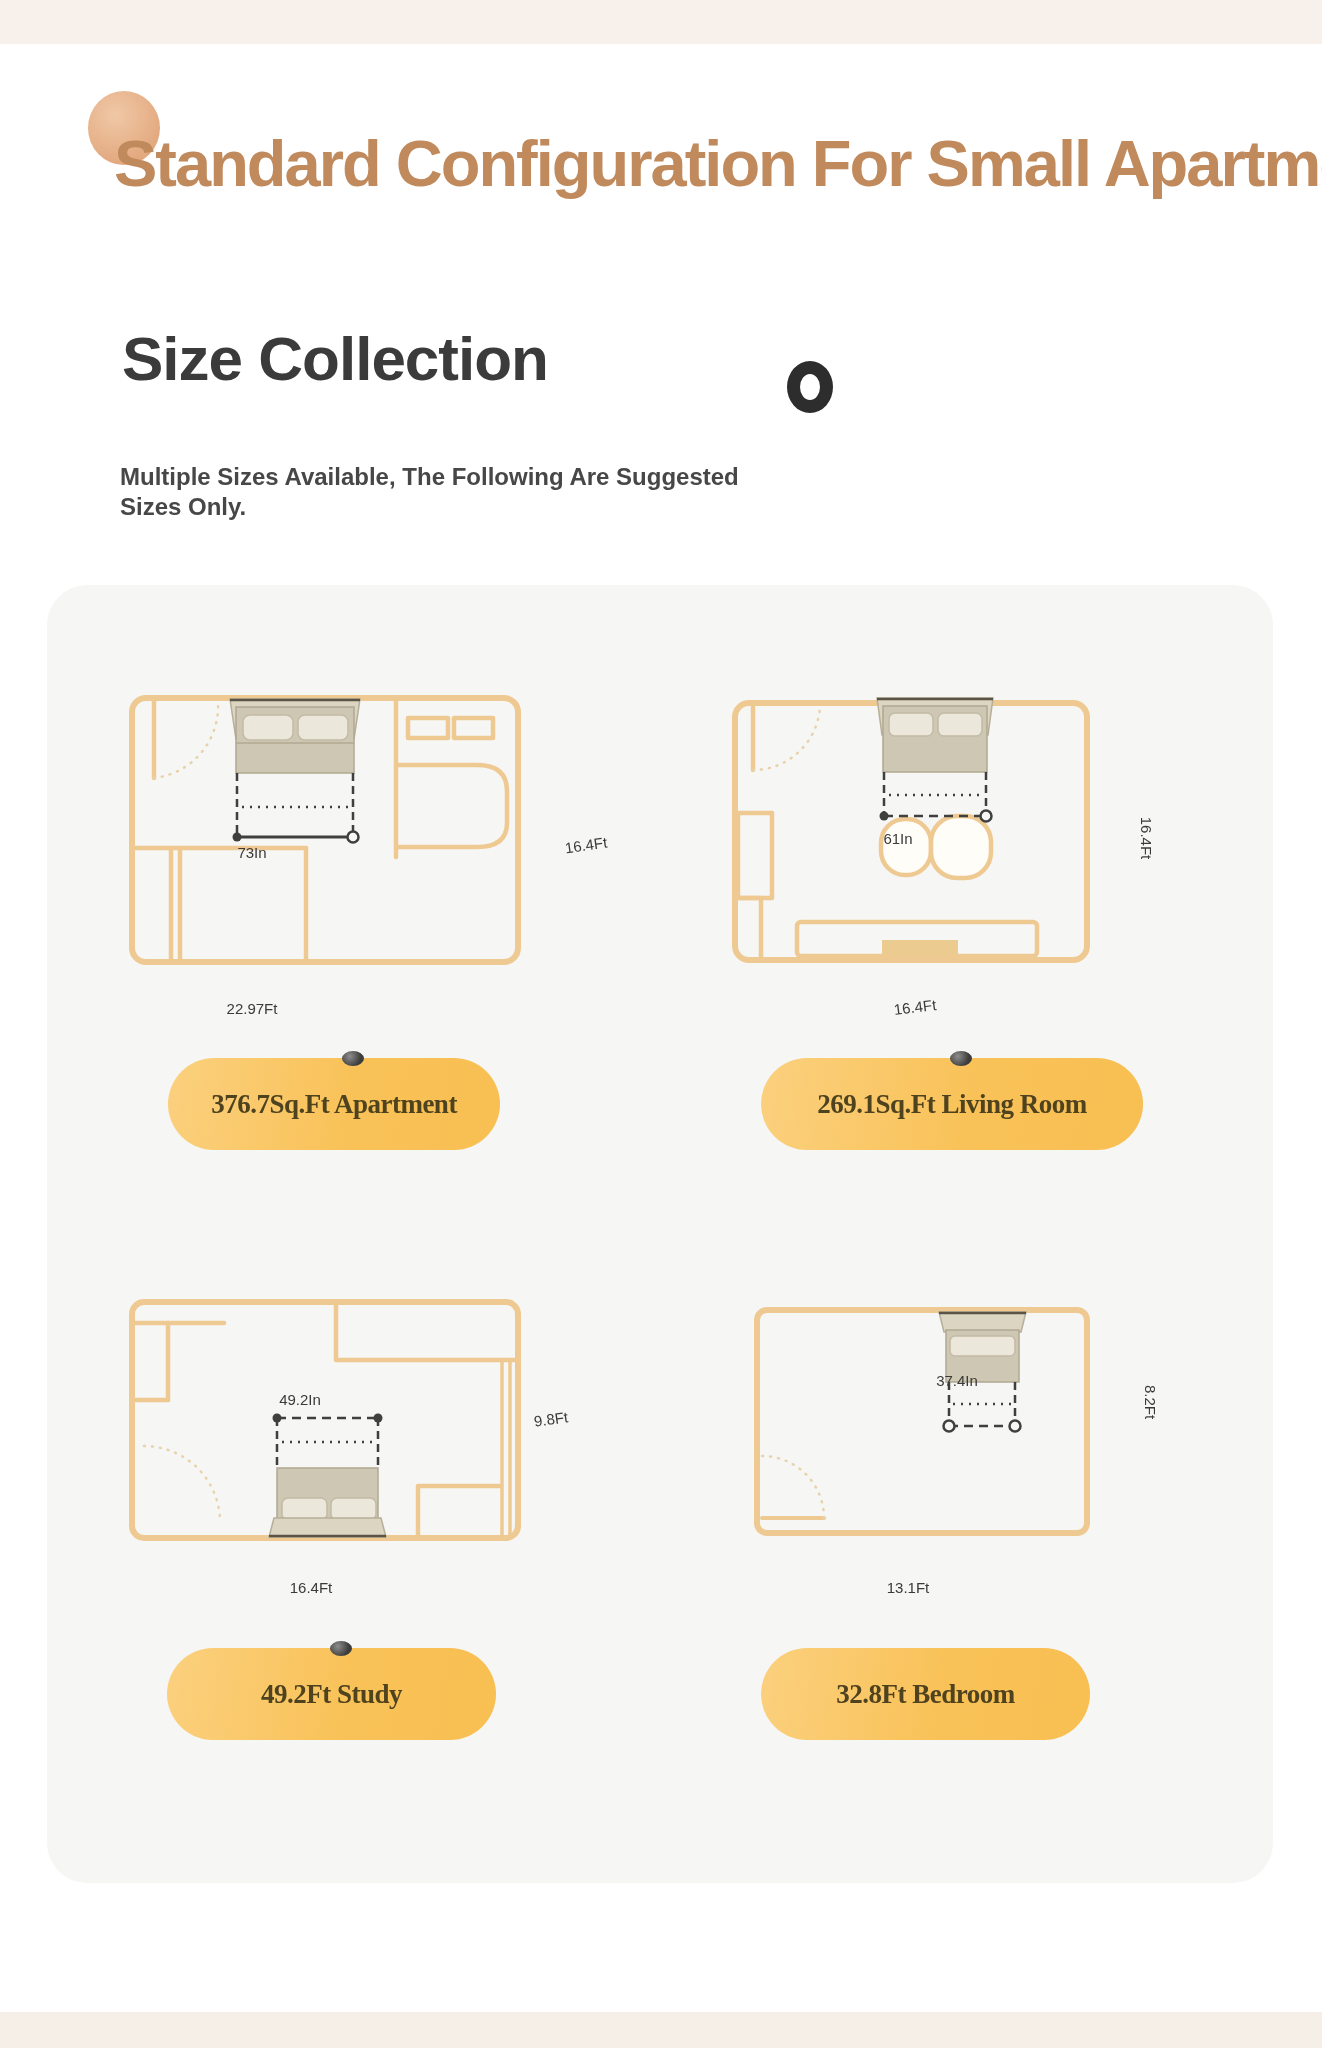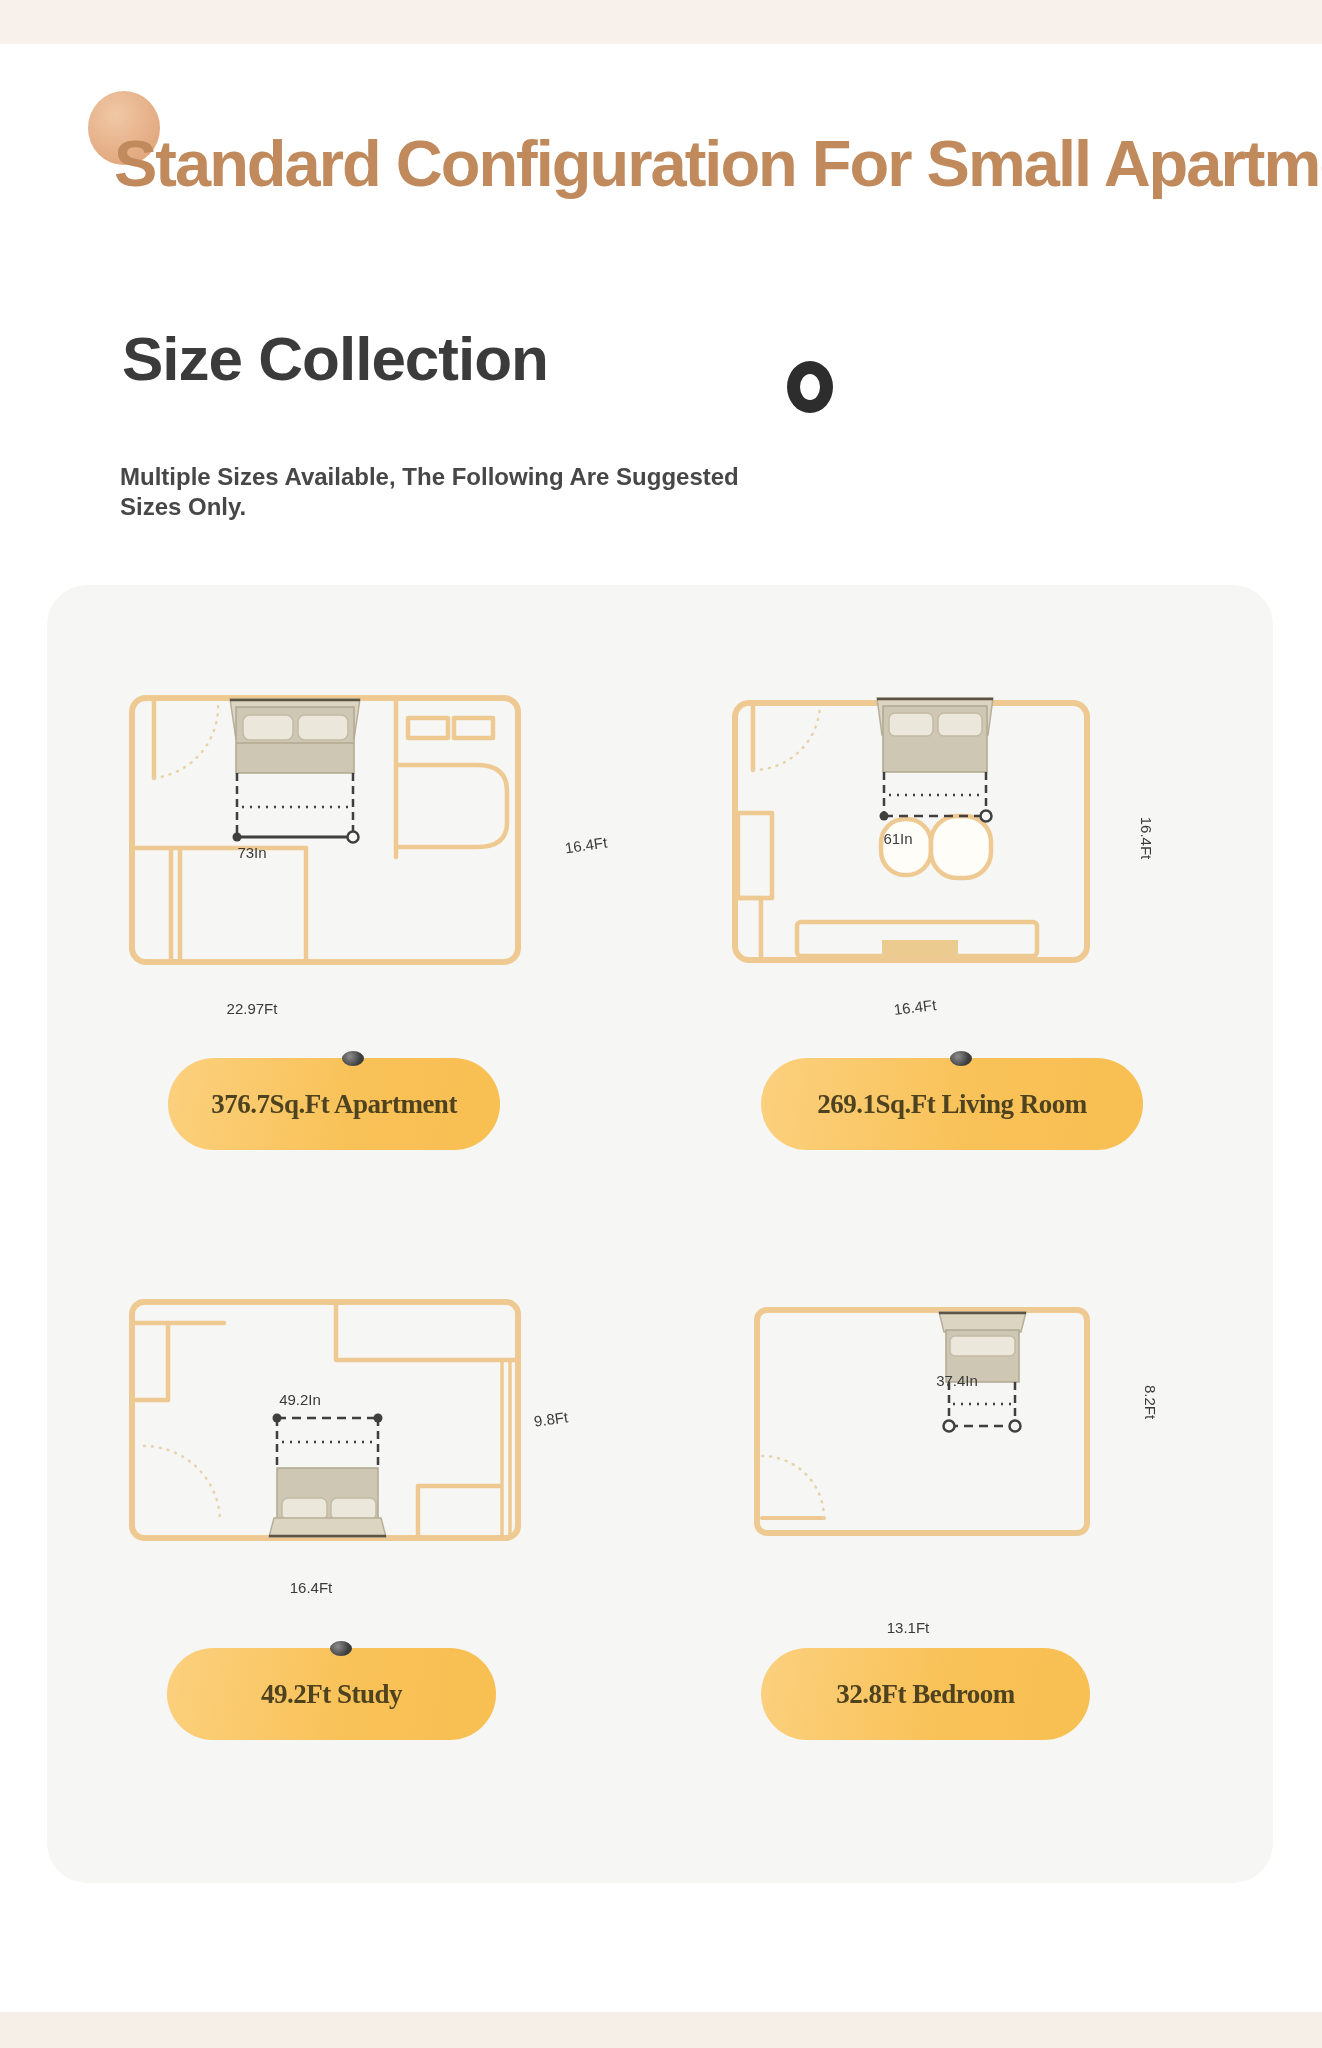--- a/index.html
+++ b/index.html
@@ -166,21 +166,21 @@
 <div class="dim" style="left:898px;top:838px;">61In</div>
 <div class="dim" style="left:1146px;top:838px;transform:translate(-50%,-50%) rotate(90deg);">16.4Ft</div>
 <div class="dim" style="left:915px;top:1007px;transform:translate(-50%,-50%) rotate(-7deg);">16.4Ft</div>
 
 <div class="dim" style="left:300px;top:1399px;">49.2In</div>
 <div class="dim" style="left:551px;top:1419px;transform:translate(-50%,-50%) rotate(-8deg);">9.8Ft</div>
 <div class="dim" style="left:311px;top:1587px;">16.4Ft</div>
 
 <div class="dim" style="left:957px;top:1380px;">37.4In</div>
 <div class="dim" style="left:1150px;top:1402px;transform:translate(-50%,-50%) rotate(90deg);">8.2Ft</div>
-<div class="dim" style="left:908px;top:1587px;margin-top:40px;">13.1Ft</div>
+<div class="dim" style="left:908px;top:1587px;">13.1Ft</div>
 
 <div class="pill" style="left:168px;top:1058px;width:332px;">
   <span class="pin" style="left:calc(50% + 8px);"></span>
   <span class="pill-label">376.7Sq.Ft Apartment</span>
 </div>
 <div class="pill" style="left:761px;top:1058px;width:382px;">
   <span class="pin" style="left:calc(50% - 2px);"></span>
   <span class="pill-label">269.1Sq.Ft Living Room</span>
 </div>
 <div class="pill" style="left:167px;top:1648px;width:329px;">

